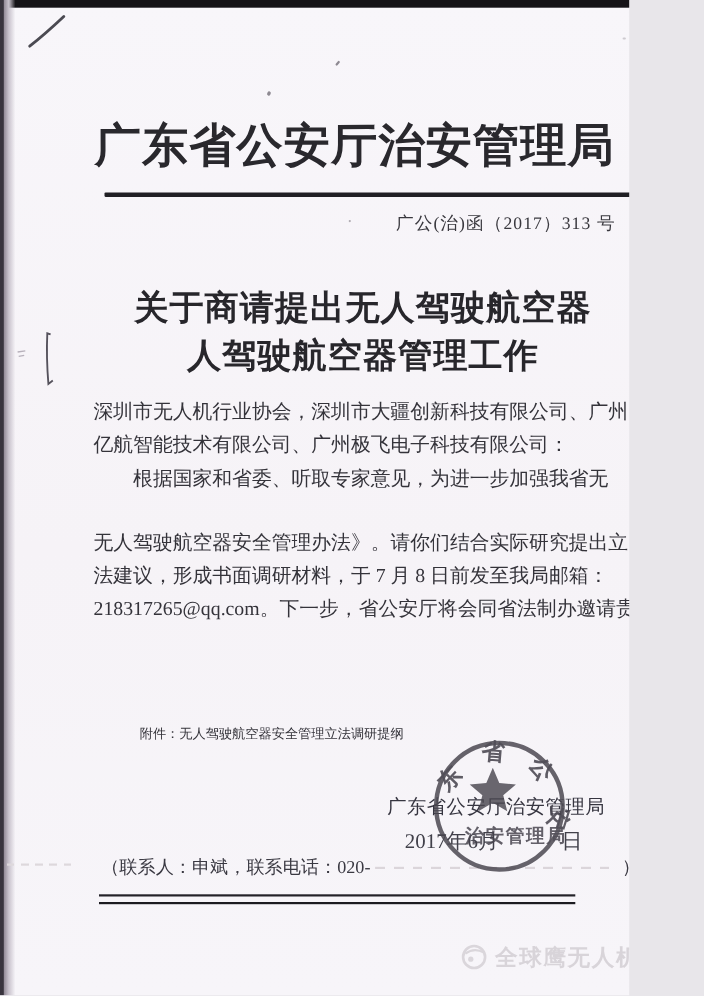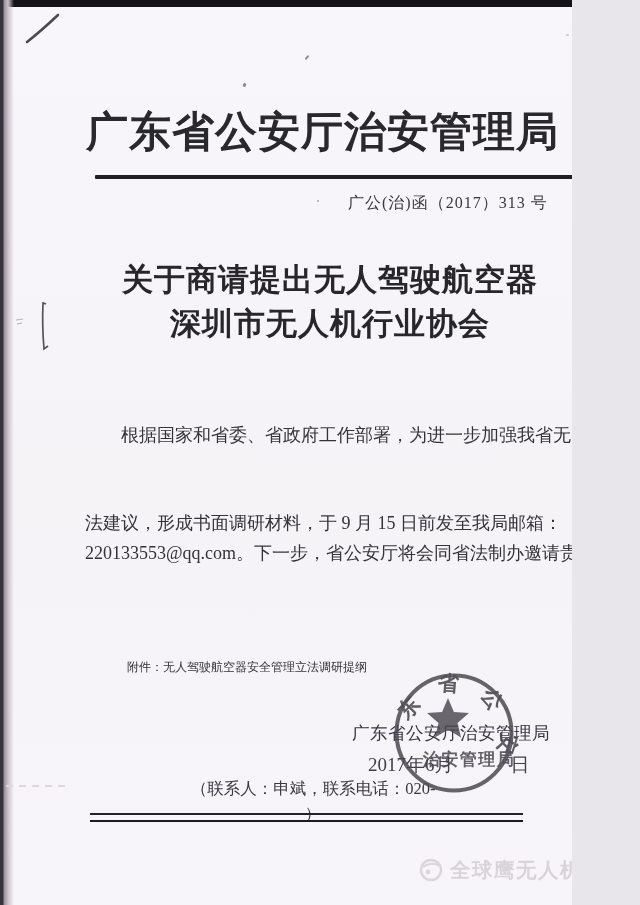--- a/index.html
+++ b/index.html
@@ -12,34 +12,34 @@
   .abs{position:absolute;white-space:pre;}
   
   .top-edge{left:0;top:0;width:640px;height:7px;background:#151317;}
   .left-edge{left:0;top:0;width:14px;height:905px;
     background:linear-gradient(90deg,#38343d 0px,#38343d 3px,#978f9b 4px,#c9c3cd 8px,rgba(201,195,205,0) 14px);}
   .speck{position:absolute;background:#8e8a92;border-radius:2px;}
   
   .agency-header{left:0;top:104px;width:645px;text-align:center;
     font-size:42px;font-weight:700;letter-spacing:1px;color:#29282d;}
   .header-rule{left:95px;top:175px;width:483px;height:4px;background:#201f24;border-radius:1px;}
-  .doc-number{left:348px;top:193px;font-size:16px;letter-spacing:1px;color:#39383e;}
+  .doc-number{left:360px;top:193px;font-size:16px;letter-spacing:1px;color:#39383e;}
   
   .title-line{left:20px;width:620px;text-align:center;font-size:31px;font-weight:700;
     letter-spacing:1px;color:#27262b;}
   
   .body-line{left:85px;width:492px;font-size:18px;color:#34333a;letter-spacing:0;}
   .indent{padding-left:36px;}
   .attachment{left:127px;top:659px;font-size:12px;color:#34333a;}
   
   .sig-agency{left:352px;top:721px;font-size:17.5px;letter-spacing:.5px;color:#363540;z-index:1;}
   .sig-date{left:368px;top:752px;font-size:19px;color:#41404a;z-index:1;}
   
-  .contact{left:68px;top:778px;width:490px;display:flex;align-items:center;
-    font-size:16.5px;color:#3a3942;flex-direction:column;}
+  .contact{left:92px;top:778px;width:490px;display:flex;align-items:flex-start;
+    font-size:16.5px;color:#3a3942;}
   .redacted{flex:1;height:12px;margin:0 10px 3px 4px;
     background:repeating-linear-gradient(90deg,#d8d2d7 0 9px,rgba(0,0,0,0) 9px 17px);
     background-position:0 bottom;background-size:100% 2px;background-repeat:no-repeat;opacity:.9;}
   .footer-rule{left:90px;top:813px;width:433px;height:5px;
     border-top:2px solid #232228;border-bottom:2px solid #1c1b20;}
   
   .seal{left:391px;top:670px;z-index:2;opacity:.93;}
   
   .watermark{left:418px;top:856px;display:flex;align-items:center;gap:6px;z-index:3;}
   .watermark-text{font-size:20.5px;font-weight:700;letter-spacing:1.5px;color:#d8d4d9;}
@@ -68,26 +68,29 @@
   <div class="speck" style="left:306px;top:55px;width:2px;height:5px;transform:rotate(40deg);"></div>
   <div class="speck" style="left:317px;top:200px;width:2px;height:2px;opacity:.7;"></div>
   <div class="speck" style="left:566px;top:34px;width:3px;height:2px;opacity:.4;"></div>
   <div class="smudge"></div>
 
   <div class="abs agency-header">广东省公安厅治安管理局</div>
   <div class="abs header-rule"></div>
   <div class="abs doc-number">广公(治)函（2017）313 号</div>
 
   <div class="abs title-line" style="top:259px;">关于商请提出无人驾驶航空器</div>
-  <div class="abs title-line" style="top:303px;">深圳市无人机行业协会</div>
+  <div class="abs title-line" style="top:303px;">人驾驶航空器管理工作</div>
 
+  <div class="abs body-line" style="top:362px;">深圳市无人机行业协会，深圳市大疆创新科技有限公司、广州</div>
+  <div class="abs body-line" style="top:392px;">亿航智能技术有限公司、广州极飞电子科技有限公司：</div>
 
-  <div class="abs body-line indent" style="top:423px;">根据国家和省委、省政府工作部署，为进一步加强我省无</div>
-  <div class="abs body-line" style="top:511px;">法建议，形成书面调研材料，于 9 月 15 日前发至我局邮箱：</div>
-  <div class="abs body-line" style="top:541px;">220133553@qq.com。下一步，省公安厅将会同省法制办邀请贵</div>
+  <div class="abs body-line indent" style="top:423px;">根据国家和省委、听取专家意见，为进一步加强我省无</div>
+  <div class="abs body-line" style="top:481px;">无人驾驶航空器安全管理办法》。请你们结合实际研究提出立</div>
+  <div class="abs body-line" style="top:511px;">法建议，形成书面调研材料，于 7 月 8 日前发至我局邮箱：</div>
+  <div class="abs body-line" style="top:541px;">218317265@qq.com。下一步，省公安厅将会同省法制办邀请贵</div>
 
   <div class="abs attachment">附件：无人驾驶航空器安全管理立法调研提纲</div>
 
   <div class="abs sig-agency">广东省公安厅治安管理局</div>
   <div class="abs sig-date">2017年6月　　　日</div>
 
   <svg class="abs seal" width="128" height="126" viewBox="0 0 128 126">
     <circle cx="63" cy="63" r="57.5" fill="none" stroke="#49464f" stroke-width="4" opacity=".9"></circle>
     <path id="sealArc" d="M 22 88 A 46 46 0 1 1 104 88" fill="none"></path>
     <text font-size="21" font-weight="700" fill="#45424c" letter-spacing="20" opacity=".92" font-family="Liberation Serif, DejaVu Serif, serif">

